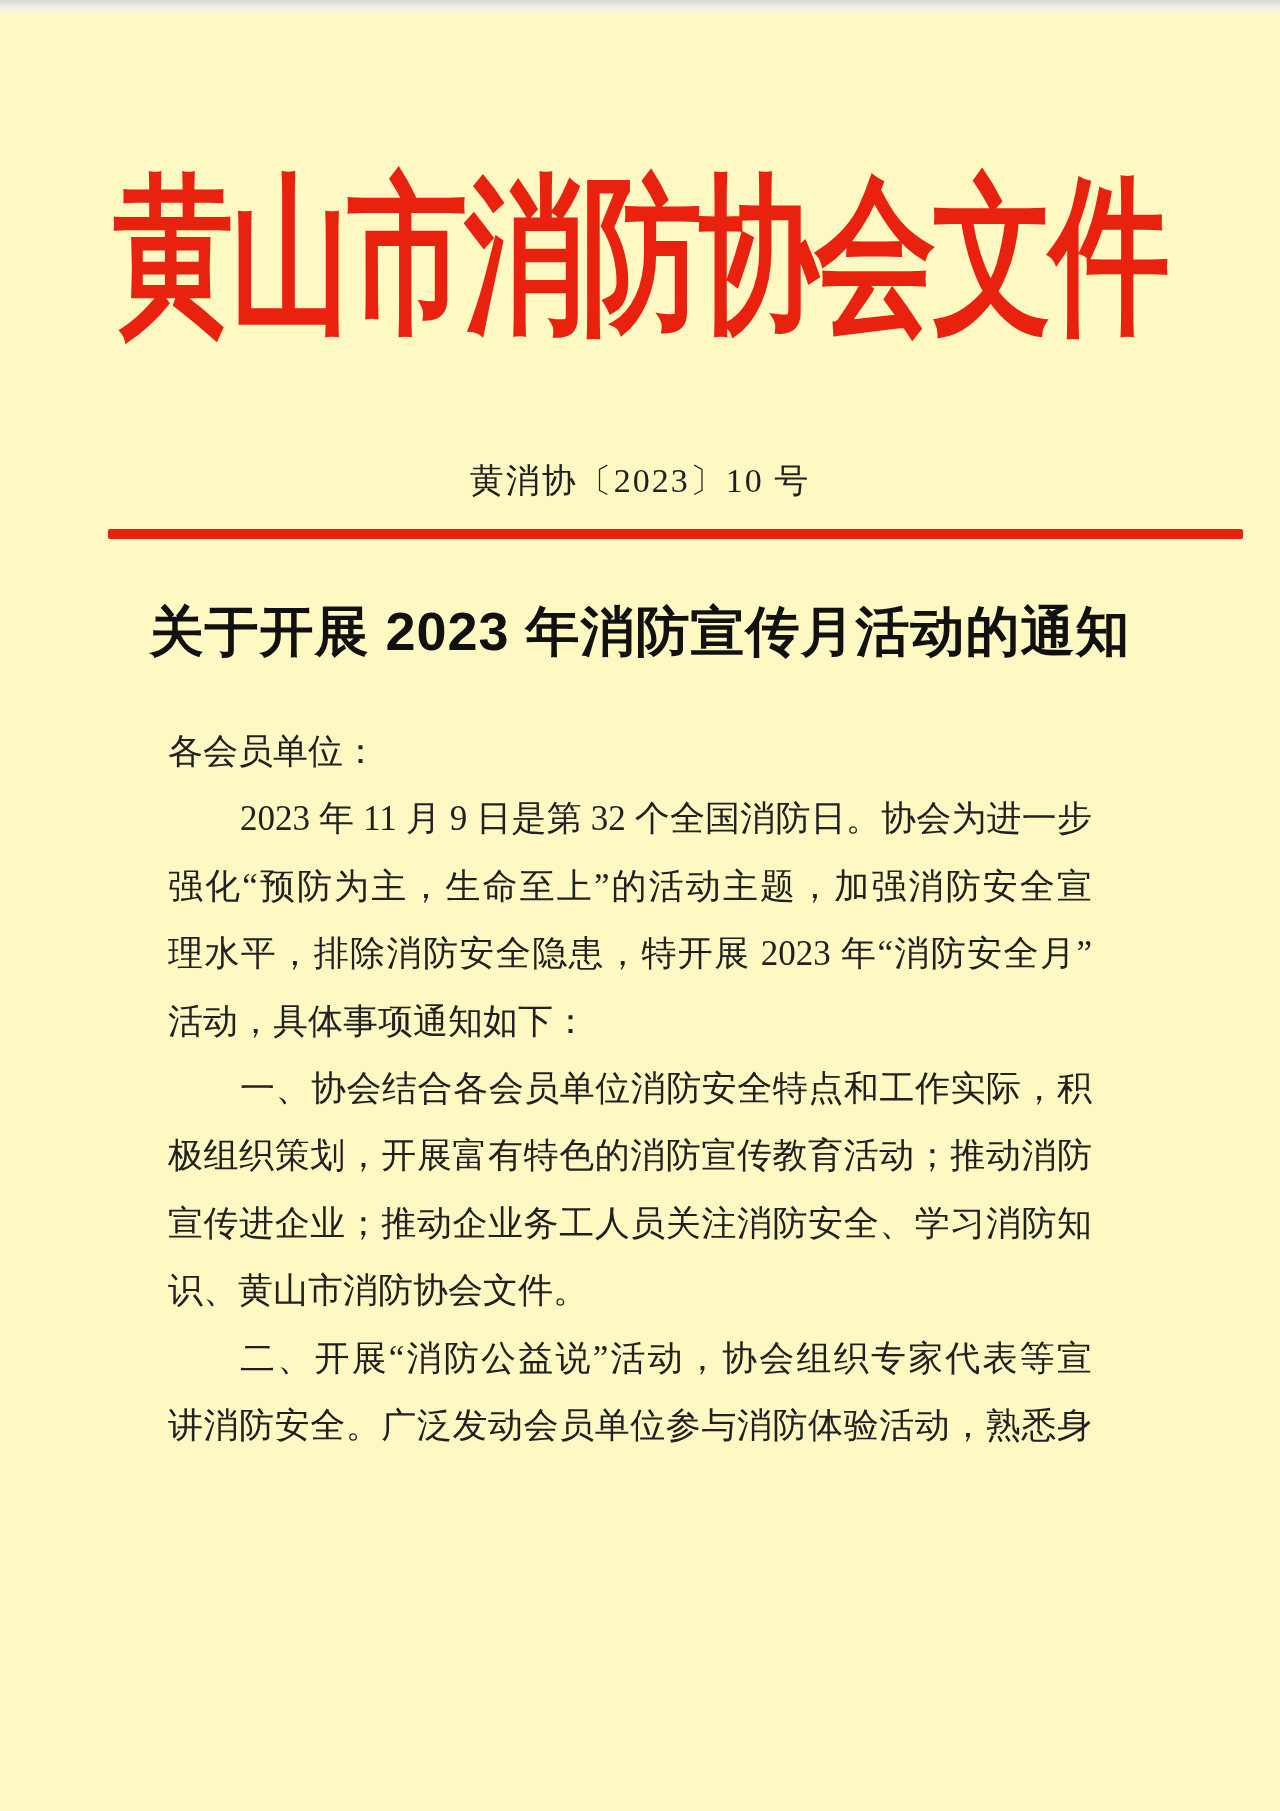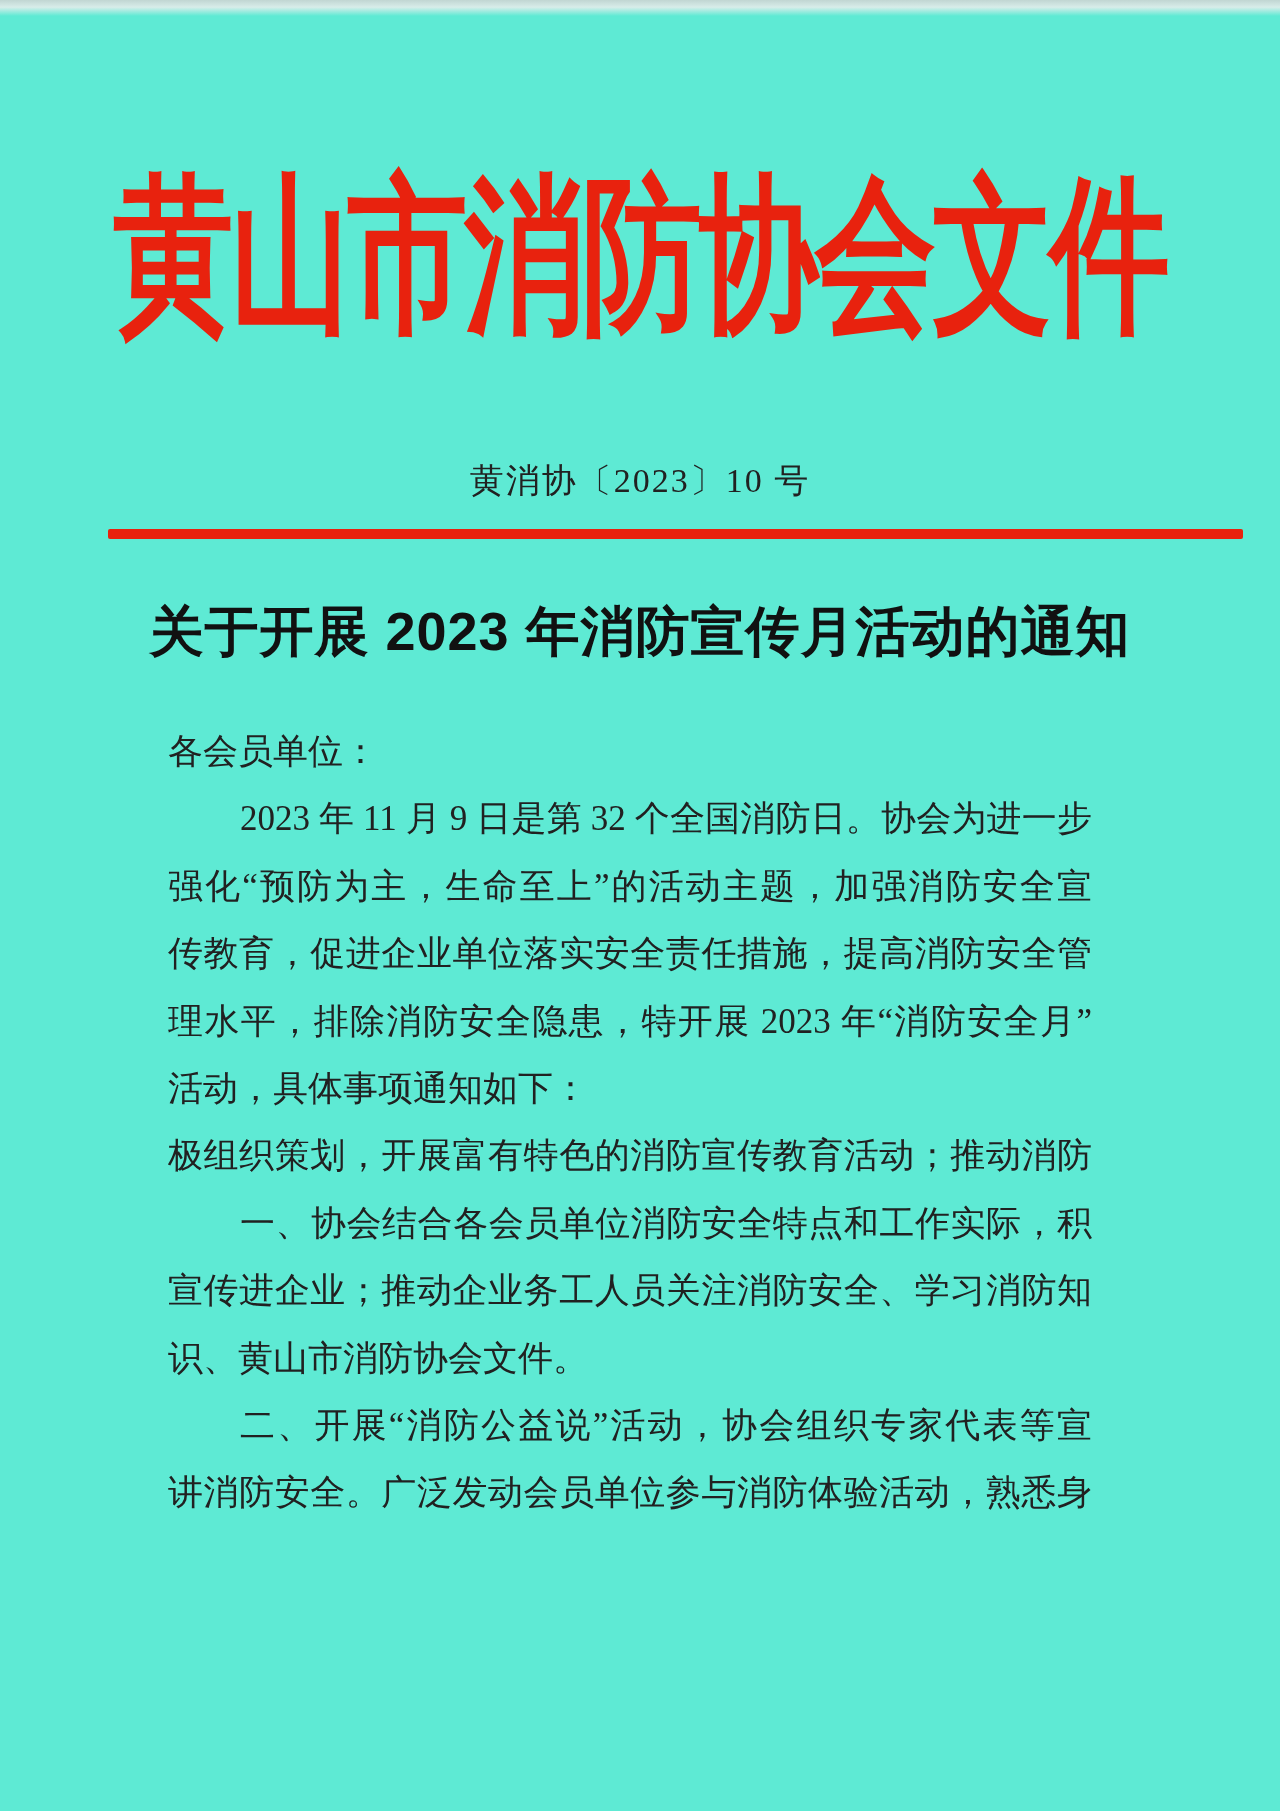--- a/index.html
+++ b/index.html
@@ -8,21 +8,21 @@
   }
   * { margin: 0; padding: 0; box-sizing: border-box; }
   html, body { background: #ffffff; }
   body { font-family: "Liberation Serif", "DejaVu Serif", serif; }
 
   .page {
     position: relative;
     width: 1280px;
     height: 1811px;
     margin: 0 auto;
-    background: #5eead4;
+    background: #fef9c3;
     overflow: hidden;
   }
 
   
   .scan-edge {
     position: absolute;
     top: 0; left: 0;
     width: 100%; height: 16px;
     background: linear-gradient(to bottom, #d2d2d2 0%, #ededed 45%, rgba(255,255,255,0) 100%);
     opacity: 0.85;
@@ -112,24 +112,23 @@
   <div class="doc-number">黄消协〔2023〕10 号</div>
 
   <div class="red-rule"></div>
 
   <div class="doc-title">关于开展 2023 年消防宣传月活动的通知</div>
 
   <div class="body-block">
       <div class="body-line no-justify">各会员单位：</div>
       <div class="body-line justify indent">2023 年 11 月 9 日是第 32 个全国消防日。协会为进一步</div>
       <div class="body-line justify">强化“预防为主，生命至上”的活动主题，加强消防安全宣</div>
-      <div class="body-line justify">传教育，促进企业单位落实安全责任措施，提高消防安全管</div>
       <div class="body-line justify">理水平，排除消防安全隐患，特开展 2023 年“消防安全月”</div>
       <div class="body-line no-justify">活动，具体事项通知如下：</div>
+      <div class="body-line justify indent">一、协会结合各会员单位消防安全特点和工作实际，积</div>
       <div class="body-line justify">极组织策划，开展富有特色的消防宣传教育活动；推动消防</div>
-      <div class="body-line justify indent">一、协会结合各会员单位消防安全特点和工作实际，积</div>
       <div class="body-line justify">宣传进企业；推动企业务工人员关注消防安全、学习消防知</div>
       <div class="body-line no-justify">识、黄山市消防协会文件。</div>
       <div class="body-line justify indent">二、开展“消防公益说”活动，协会组织专家代表等宣</div>
       <div class="body-line justify">讲消防安全。广泛发动会员单位参与消防体验活动，熟悉身</div>
     </div>
 
 </div>
 
 </body></html>

